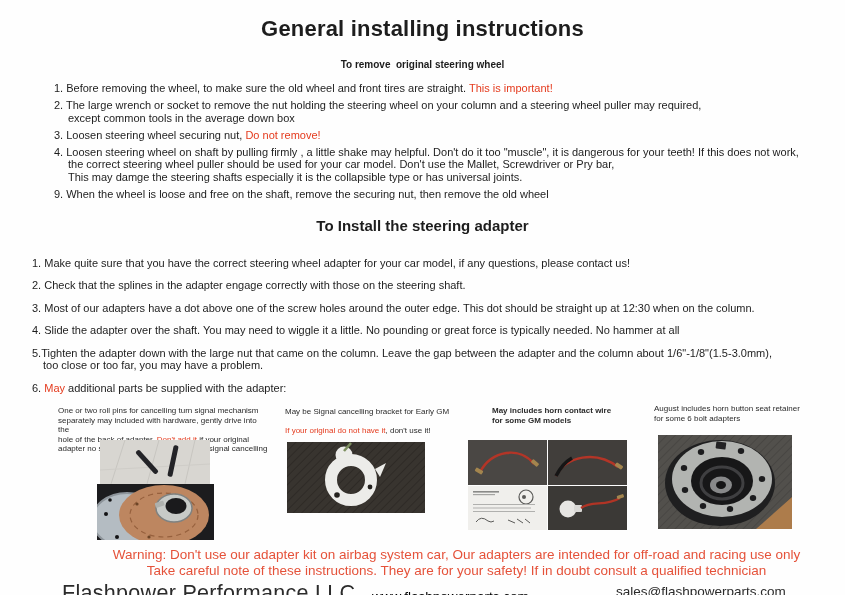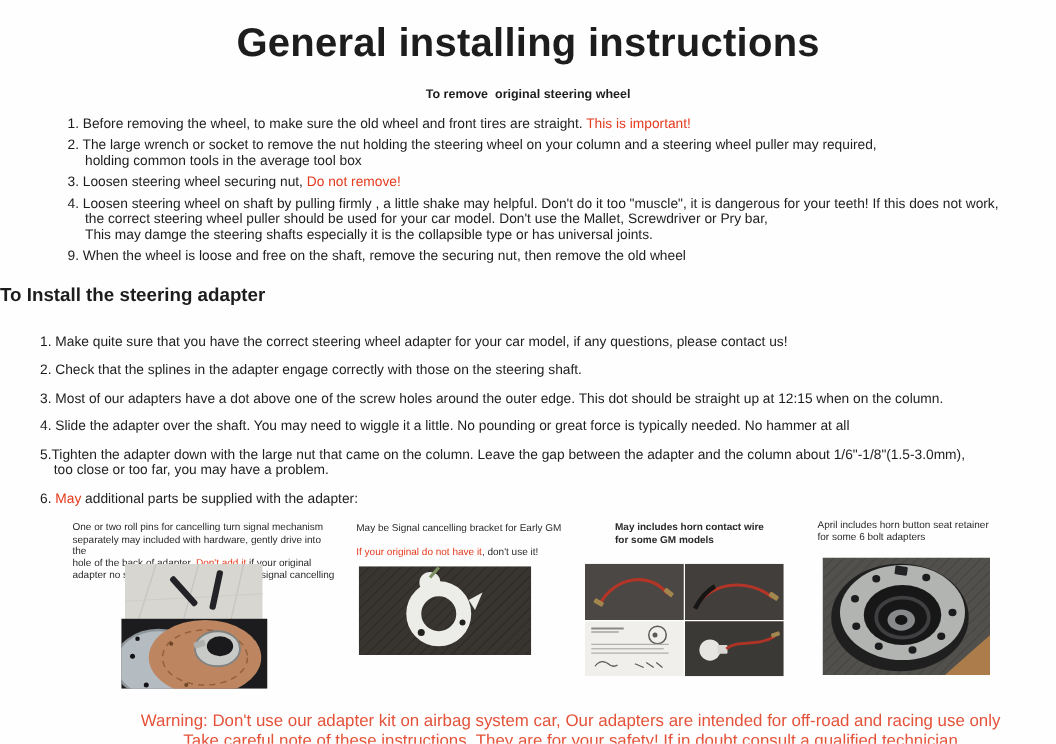--- a/index.html
+++ b/index.html
@@ -10,73 +10,73 @@
   html,body{margin:0;padding:0;}
   body{
     width:845px;height:595px;background:#ffffff;overflow:hidden;
     font-family:"Liberation Sans","DejaVu Sans",sans-serif;color:var(--text);
   }
   .page{position:relative;width:845px;height:595px;background:#fefefe;}
   .pre{white-space:pre-wrap;}
   .red{color:var(--red);}
   .redbold{color:var(--red);font-weight:normal;}
 
-  .title{margin:0;padding-top:16px;text-align:center;font-size:32px;font-weight:bold;letter-spacing:.2px;}
+  .title{margin:0;padding-top:16px;text-align:center;font-size:22px;font-weight:bold;letter-spacing:.2px;}
   .sub-heading{margin:0;padding-top:17px;text-align:center;font-size:10px;font-weight:bold;}
-  .install-heading{margin:0;padding-top:12px;font-size:15px;font-weight:bold;}
+  .install-heading{margin:0;padding-top:12px;text-align:center;font-size:15px;font-weight:bold;}
 
   .rlist{margin-top:12px;padding-left:54px;padding-right:12px;font-size:11px;line-height:12.5px;}
   .rlist .li{margin-bottom:4.5px;padding-left:14px;text-indent:-14px;white-space:pre-wrap;}
   .ilist{margin-top:23px;padding-left:32px;padding-right:8px;font-size:11px;line-height:12.5px;}
   .ilist .li{margin-bottom:10px;padding-left:11px;text-indent:-11px;white-space:pre-wrap;}
 
   .columns{position:relative;width:845px;height:142px;}
   .caption{position:absolute;font-size:8px;line-height:9.6px;white-space:pre-wrap;color:#2a2a2a;}
   .photo{position:absolute;display:block;}
 
-  .warning{margin-top:12px;padding-left:68px;text-align:center;font-size:13.5px;line-height:15.5px;color:var(--warn);}
+  .warning{margin-top:1px;padding-left:68px;text-align:center;font-size:13.5px;line-height:15.5px;color:var(--warn);}
   .footer{position:relative;width:845px;height:40px;}
   .company{position:absolute;left:62px;top:3px;font-size:21.5px;color:#2b2b2b;letter-spacing:.3px;}
   .website{position:absolute;left:372px;top:11px;font-size:13.5px;color:#000000;}
   .email{position:absolute;left:616px;top:6px;font-size:13.5px;color:#2b2b2b;}
 </style>
 </head>
 <body>
 
 <div class="page">
 
   <h1 class="title pre">General installing instructions</h1>
 
   <h2 class="sub-heading pre">To remove  original steering wheel</h2>
 
   <div class="rlist">
       <div class="li"><span>1. Before removing the wheel, to make sure the old wheel and front tires are straight. </span><span class="redbold">This is important!</span></div>
-      <div class="li"><span>2. The large wrench or socket to remove the nut holding the steering wheel on your column and a steering wheel puller may required,</span><br><span>holding common tools in the average tool box</span></div>
+      <div class="li"><span>2. The large wrench or socket to remove the nut holding the steering wheel on your column and a steering wheel puller may required,</span><br><span>except common tools in the average down box</span></div>
       <div class="li"><span>3. Loosen steering wheel securing nut, </span><span class="red">Do not remove!</span></div>
       <div class="li"><span>4. Loosen steering wheel on shaft by pulling firmly , a little shake may helpful. Don't do it too "muscle", it is dangerous for your teeth! If this does not work,</span><br><span>the correct steering wheel puller should be used for your car model. Don't use the Mallet, Screwdriver or Pry bar,</span><br><span>This may damge the steering shafts especially it is the collapsible type or has universal joints.</span></div>
       <div class="li"><span>9. When the wheel is loose and free on the shaft, remove the securing nut, then remove the old wheel</span></div>
     </div>
 
   <h2 class="install-heading pre">To Install the steering adapter</h2>
 
   <div class="ilist">
       <div class="li"><span>1. Make quite sure that you have the correct steering wheel adapter for your car model, if any questions, please contact us!</span></div>
       <div class="li"><span>2. Check that the splines in the adapter engage correctly with those on the steering shaft.</span></div>
-      <div class="li"><span>3. Most of our adapters have a dot above one of the screw holes around the outer edge. This dot should be straight up at 12:15 when on the column.</span></div>
+      <div class="li"><span>3. Most of our adapters have a dot above one of the screw holes around the outer edge. This dot should be straight up at 12:30 when on the column.</span></div>
       <div class="li"><span>4. Slide the adapter over the shaft. You may need to wiggle it a little. No pounding or great force is typically needed. No hammer at all</span></div>
       <div class="li"><span>5.Tighten the adapter down with the large nut that came on the column. Leave the gap between the adapter and the column about 1/6"-1/8"(1.5-3.0mm),</span><br><span>too close or too far, you may have a problem.</span></div>
       <div class="li"><span>6. </span><span class="red">May</span><span> additional parts be supplied with the adapter:</span></div>
     </div>
 
   <div class="columns">
 
     <div class="caption" style="left:58px;top:2px;width:212px;"><span>One or two roll pins for cancelling turn signal mechanism</span><br><span>separately may included with hardware, gently drive into the</span><br><span>hole of the back of adapter. </span><span class="red">Don't add it</span><span> if your original</span><br><span>adapter no similar pin at same position for signal cancelling</span></div>
     <div class="caption" style="left:285px;top:3px;width:185px;"><span>May be Signal cancelling bracket for Early GM</span><br><span></span><br><span class="red">If your original do not have it</span><span>, don't use it!</span></div>
     <div class="caption" style="left:492px;top:2px;width:145px;font-weight:bold;"><span>May includes horn contact wire</span><br><span>for some GM models</span></div>
-    <div class="caption" style="left:654px;top:0px;width:168px;"><span>April includes horn button seat retainer</span><br><span>for some 6 bolt adapters</span></div>
+    <div class="caption" style="left:654px;top:0px;width:168px;"><span>August includes horn button seat retainer</span><br><span>for some 6 bolt adapters</span></div>
 
     <svg class="photo" style="left:97px;top:36px;" width="117" height="100" viewBox="0 0 117 100">
       <rect x="3" y="0" width="110" height="44" fill="#d8d6d1"></rect>
       <line x1="28" y1="0" x2="14" y2="44" stroke="#c7c5c0" stroke-width="1"></line>
       <line x1="62" y1="0" x2="50" y2="44" stroke="#c7c5c0" stroke-width="1"></line>
       <line x1="98" y1="0" x2="88" y2="44" stroke="#c7c5c0" stroke-width="1"></line>
       <line x1="3" y1="30" x2="113" y2="24" stroke="#cfcdc8" stroke-width="1"></line>
       <g transform="translate(50,22) rotate(-42)">
         <rect x="-2.5" y="-15" width="5" height="30" rx="2" fill="#232327"></rect>
       </g>

